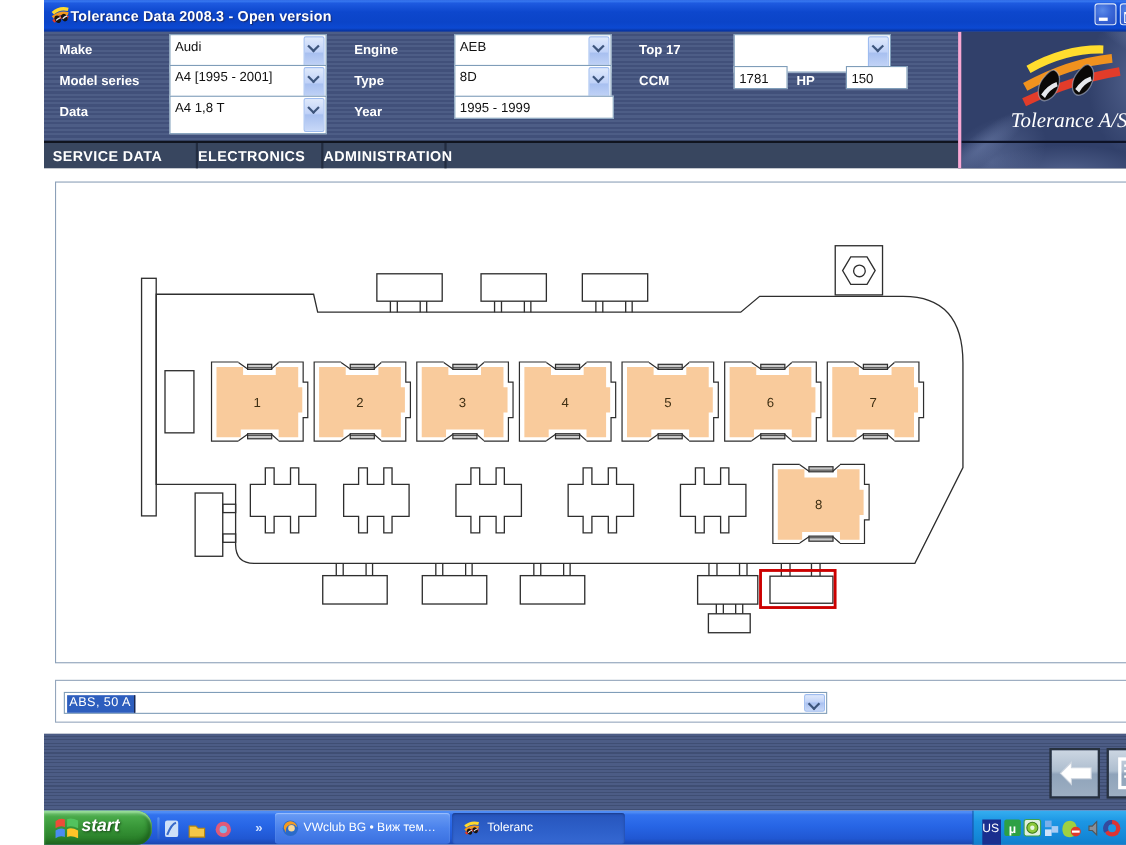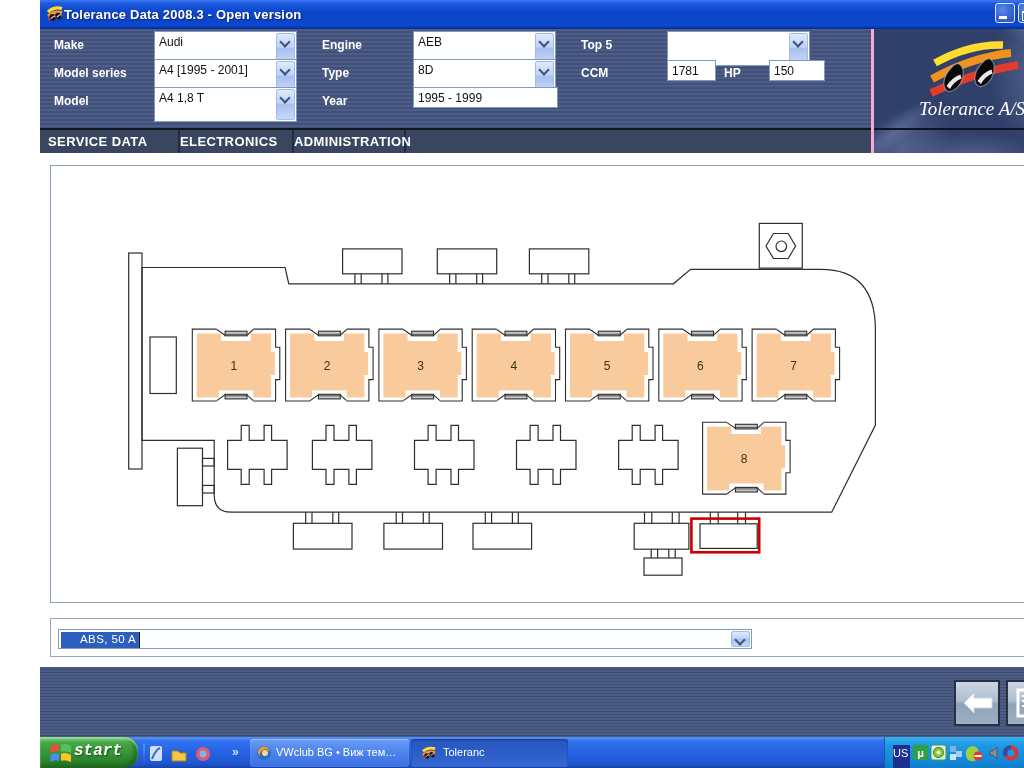--- a/index.html
+++ b/index.html
@@ -42,34 +42,34 @@
   
   #vscroll{left:995px;top:166px;width:18px;height:436px;background:#f6f3ea;}
   .sbtn{position:absolute;left:0px;width:17px;height:17px;border-radius:3px;border:1px solid #b8c8e8;
     background:linear-gradient(135deg,#e0e8fa 0%,#c4d2f4 50%,#aabced 100%);box-sizing:border-box;}
   #sthumb{position:absolute;left:0px;top:20px;width:17px;height:351px;border-radius:2px;border:1px solid #98aee0;
     background:linear-gradient(90deg,#cdd9f6 0%,#bccbf2 50%,#a8bbee 100%);box-sizing:border-box;}
 
   
   #bstrip{left:10px;top:618px;width:1004px;height:39px;background:#fff;border:1px solid #94a6bc;box-sizing:border-box;}
   #bcombo{left:18px;top:629px;width:694px;height:20px;}
-  #bsel{position:absolute;left:2px;top:2px;height:15px;background:#2d5ebe;color:#fff;font-size:11.5px;letter-spacing:0.4px;padding:1px 3px 0 19px;border-right:1.5px solid #1a1a2e;}
+  #bsel{position:absolute;left:2px;top:2px;height:15px;background:#2d5ebe;color:#fff;font-size:11.5px;letter-spacing:0.4px;padding:1px 3px 0 2px;border-right:1.5px solid #1a1a2e;}
 
   
   #bottompanel{left:0;top:667px;width:1024px;height:70px;
     background:repeating-linear-gradient(180deg,#4c5c85 0px,#4c5c85 2px,#3f4e73 2px,#3f4e73 3px);}
   .bigbtn{position:absolute;top:13px;width:46px;height:46px;border:2px solid #27313f;box-sizing:border-box;
     background:linear-gradient(180deg,#ccd6e2 0%,#aebecf 45%,#8fa3ba 52%,#9dafc2 100%);}
 
   
   #taskbar{left:0;top:737px;width:1024px;height:31px;
     background:linear-gradient(180deg,#4e8cf5 0%,#4e8cf5 5%,#3272ee 12%,#2765e5 45%,#2057d2 82%,#1c4ab8 95%,#173e9e 100%);}
   #startbtn{position:absolute;left:0;top:0px;width:98px;height:31px;border-radius:0 14px 14px 0;
     background:linear-gradient(180deg,#7cc87c 0%,#48a948 18%,#379537 50%,#2b822b 80%,#226e22 100%);
-    box-shadow:inset 0 2px 2px #9ade9a, inset -3px -2px 5px #1d621d;font-family:Liberation Mono, monospace;}
+    box-shadow:inset 0 2px 2px #9ade9a, inset -3px -2px 5px #1d621d;}
   #starttext{position:absolute;left:34px;top:5px;color:#fff;font-size:16px;font-weight:bold;font-style:italic;text-shadow:1px 1px 2px #184818;}
   .taskbtn{position:absolute;top:2px;height:28px;border-radius:3px;font-size:11px;color:#fff;}
   #tray{position:absolute;left:844px;top:0px;width:180px;height:33px;
     background:linear-gradient(180deg,#35aef0 0%,#1c96e4 30%,#1488d8 70%,#0f7cc8 100%);border-left:1px solid #1060a8;}
   #clock{position:absolute;right:8px;top:9px;color:#fff;font-size:12px;}
 </style>
 </head>
 <body>
 <div id="screen">
 
@@ -101,21 +101,21 @@
         <path d="M4 4 L13 13 M13 4 L4 13" stroke="#fff" stroke-width="2.4"></path>
       </svg>
   </div>
 
   <div class="abs" id="formpanel"></div>
 
   <div class="abs flabel" style="left:14px;top:38px">Make</div>
 
   <div class="abs flabel" style="left:14px;top:66px">Model series</div>
 
-  <div class="abs flabel" style="left:14px;top:94px">Model</div>
+  <div class="abs flabel" style="left:14px;top:94px">Data</div>
 
   <div class="abs combo" style="left:114px;top:31px;width:143px">
       <span class="ctext">Audi</span>
       <span class="cbtn"></span>
     </div>
 
   <div class="abs combo" style="left:114px;top:59px;width:143px">
       <span class="ctext">A4 [1995 - 2001]</span>
       <span class="cbtn"></span>
     </div>
@@ -138,21 +138,21 @@
 
   <div class="abs combo" style="left:373px;top:59px;width:143px">
       <span class="ctext">8D</span>
       <span class="cbtn"></span>
     </div>
 
   <div class="abs tinput" style="left:373px;top:87px;width:145px">
       <span class="ctext">1995 - 1999</span>
     </div>
 
-  <div class="abs flabel" style="left:541px;top:38px">Top 5</div>
+  <div class="abs flabel" style="left:541px;top:38px">Top 17</div>
 
   <div class="abs combo" style="left:627px;top:31px;width:143px">
       <span class="cbtn"></span>
     </div>
 
   <div class="abs flabel" style="left:541px;top:66px">CCM</div>
 
   <div class="abs tinput" style="left:627px;top:60px;width:49px">
       <span class="ctext">1781</span>
     </div>

